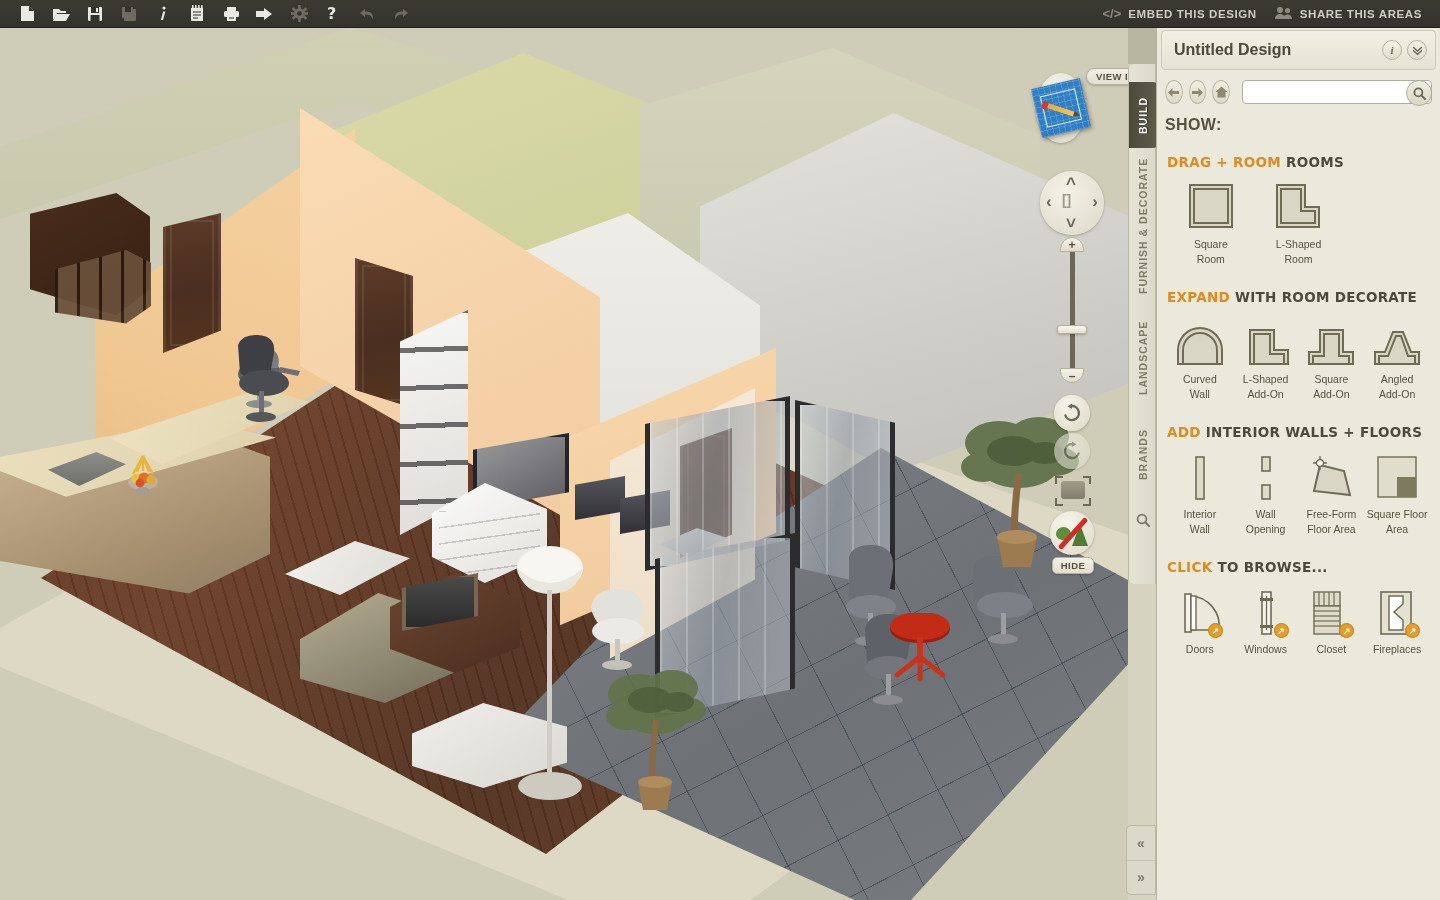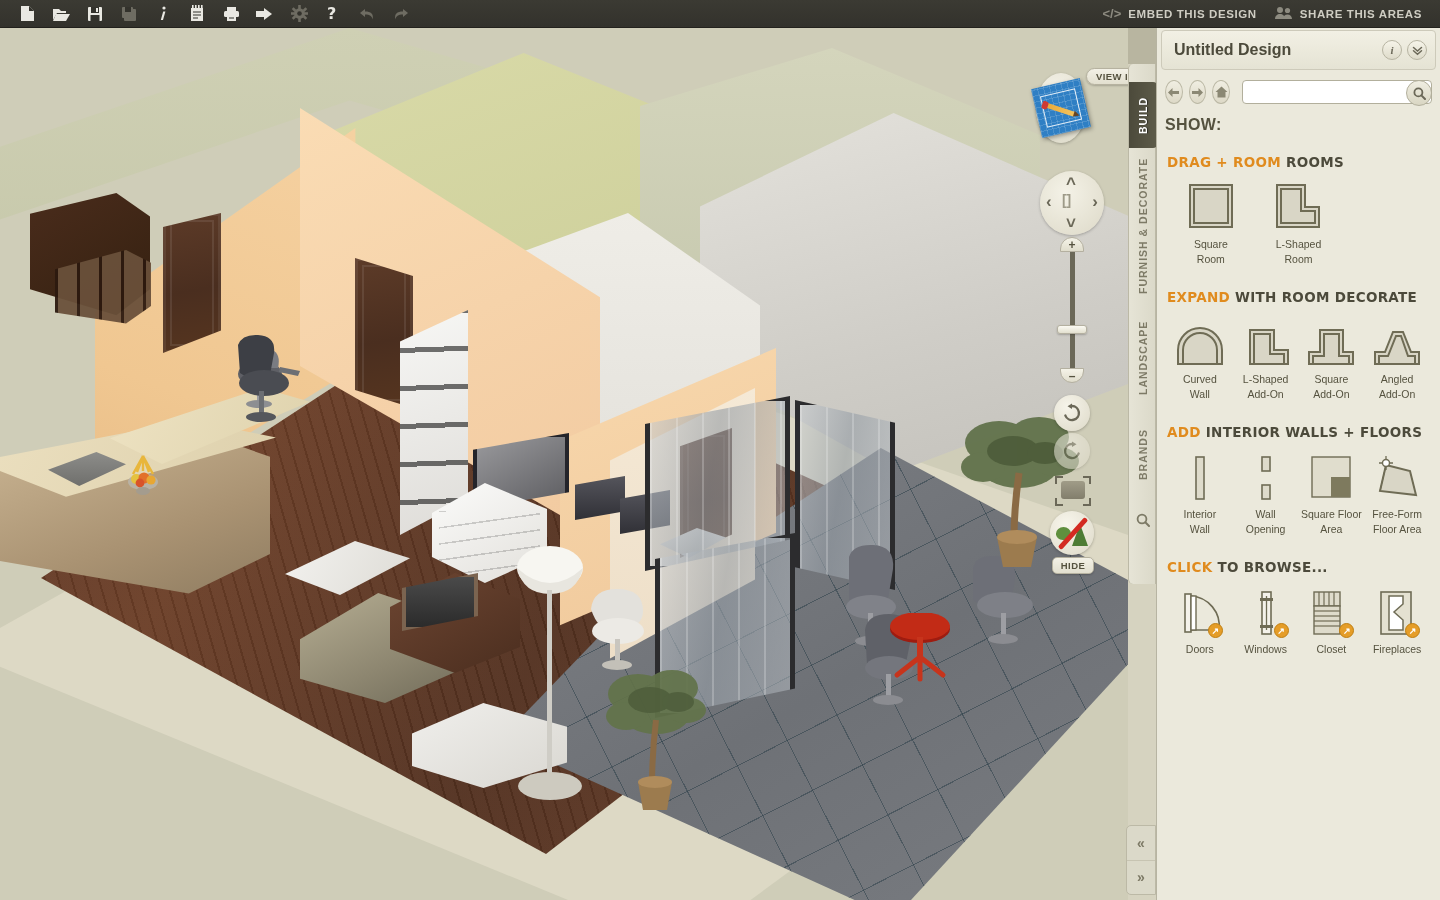--- a/index.html
+++ b/index.html
@@ -1056,36 +1056,36 @@
           <svg width="50" height="46" viewBox="0 0 50 46">
               <rect class="sh-fill2" x="21" y="2" width="8" height="14"></rect>
               <rect class="sh-fill2" x="21" y="30" width="8" height="14"></rect>
             </svg>
         </div>
         <div class="cap2">Wall<br>Opening</div>
       </div>
       <div class="cell">
         <div class="art">
           <svg width="50" height="46" viewBox="0 0 50 46">
-              <rect x="6" y="2" width="38" height="40" fill="#e0ddcd" stroke="#6f6c55" stroke-width="1.4"></rect>
-              <rect x="25" y="22" width="19" height="20" fill="#7e7a5e"></rect>
-            </svg>
-        </div>
-        <div class="cap2">Square Floor<br>Area</div>
-      </div>
-      <div class="cell">
-        <div class="art">
-          <svg width="50" height="46" viewBox="0 0 50 46">
               <path class="sh-fill" d="M14 10 L38 16 L44 40 L8 36 Z" stroke-width="1.5"></path>
               <path d="M14 10 L8 36" stroke="#6f6c55" stroke-width="1" fill="none"></path>
               <circle cx="14" cy="8" r="3.5" fill="#fff" stroke="#6f6c55" stroke-width="1.4"></circle>
               <path d="M14 1 V5 M14 11 V15 M7 8 H11 M17 8 H21" stroke="#6f6c55" stroke-width="1.3"></path>
             </svg>
         </div>
         <div class="cap2">Free-Form<br>Floor Area</div>
+      </div>
+      <div class="cell">
+        <div class="art">
+          <svg width="50" height="46" viewBox="0 0 50 46">
+              <rect x="6" y="2" width="38" height="40" fill="#e0ddcd" stroke="#6f6c55" stroke-width="1.4"></rect>
+              <rect x="25" y="22" width="19" height="20" fill="#7e7a5e"></rect>
+            </svg>
+        </div>
+        <div class="cap2">Square Floor<br>Area</div>
       </div>
     </div>
   </div>
 
   <div class="sect">
     <div class="sect-title">
       <span class="hi">CLICK</span>
       <span class="lo">TO BROWSE...</span>
     </div>
     <div class="grid4">

